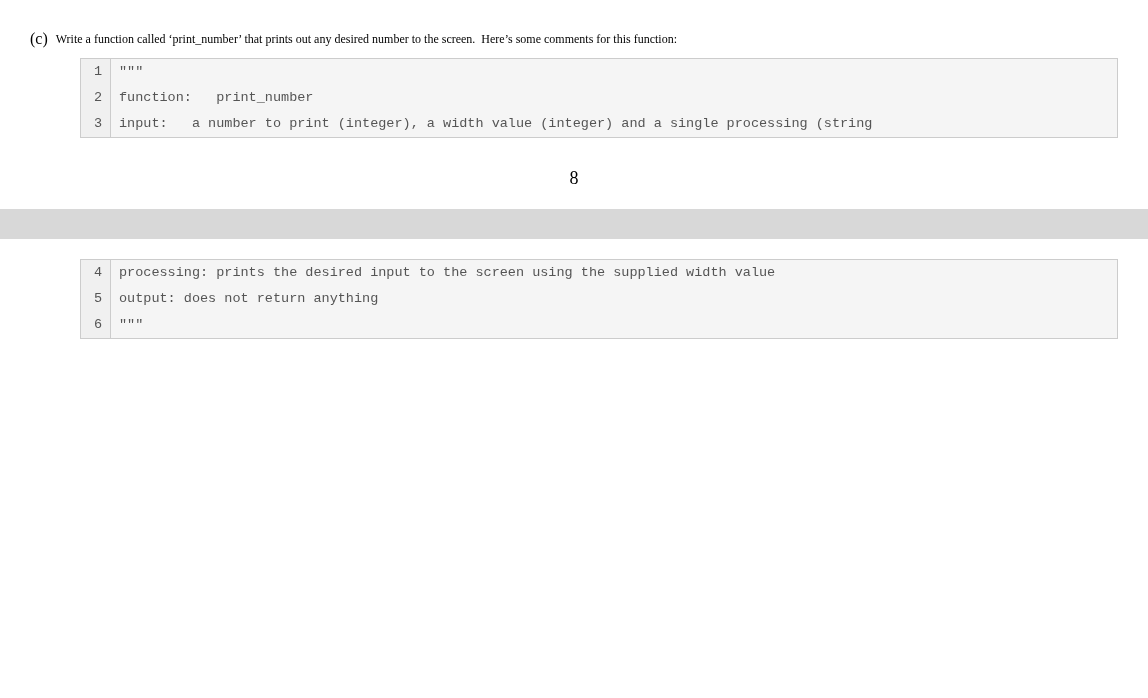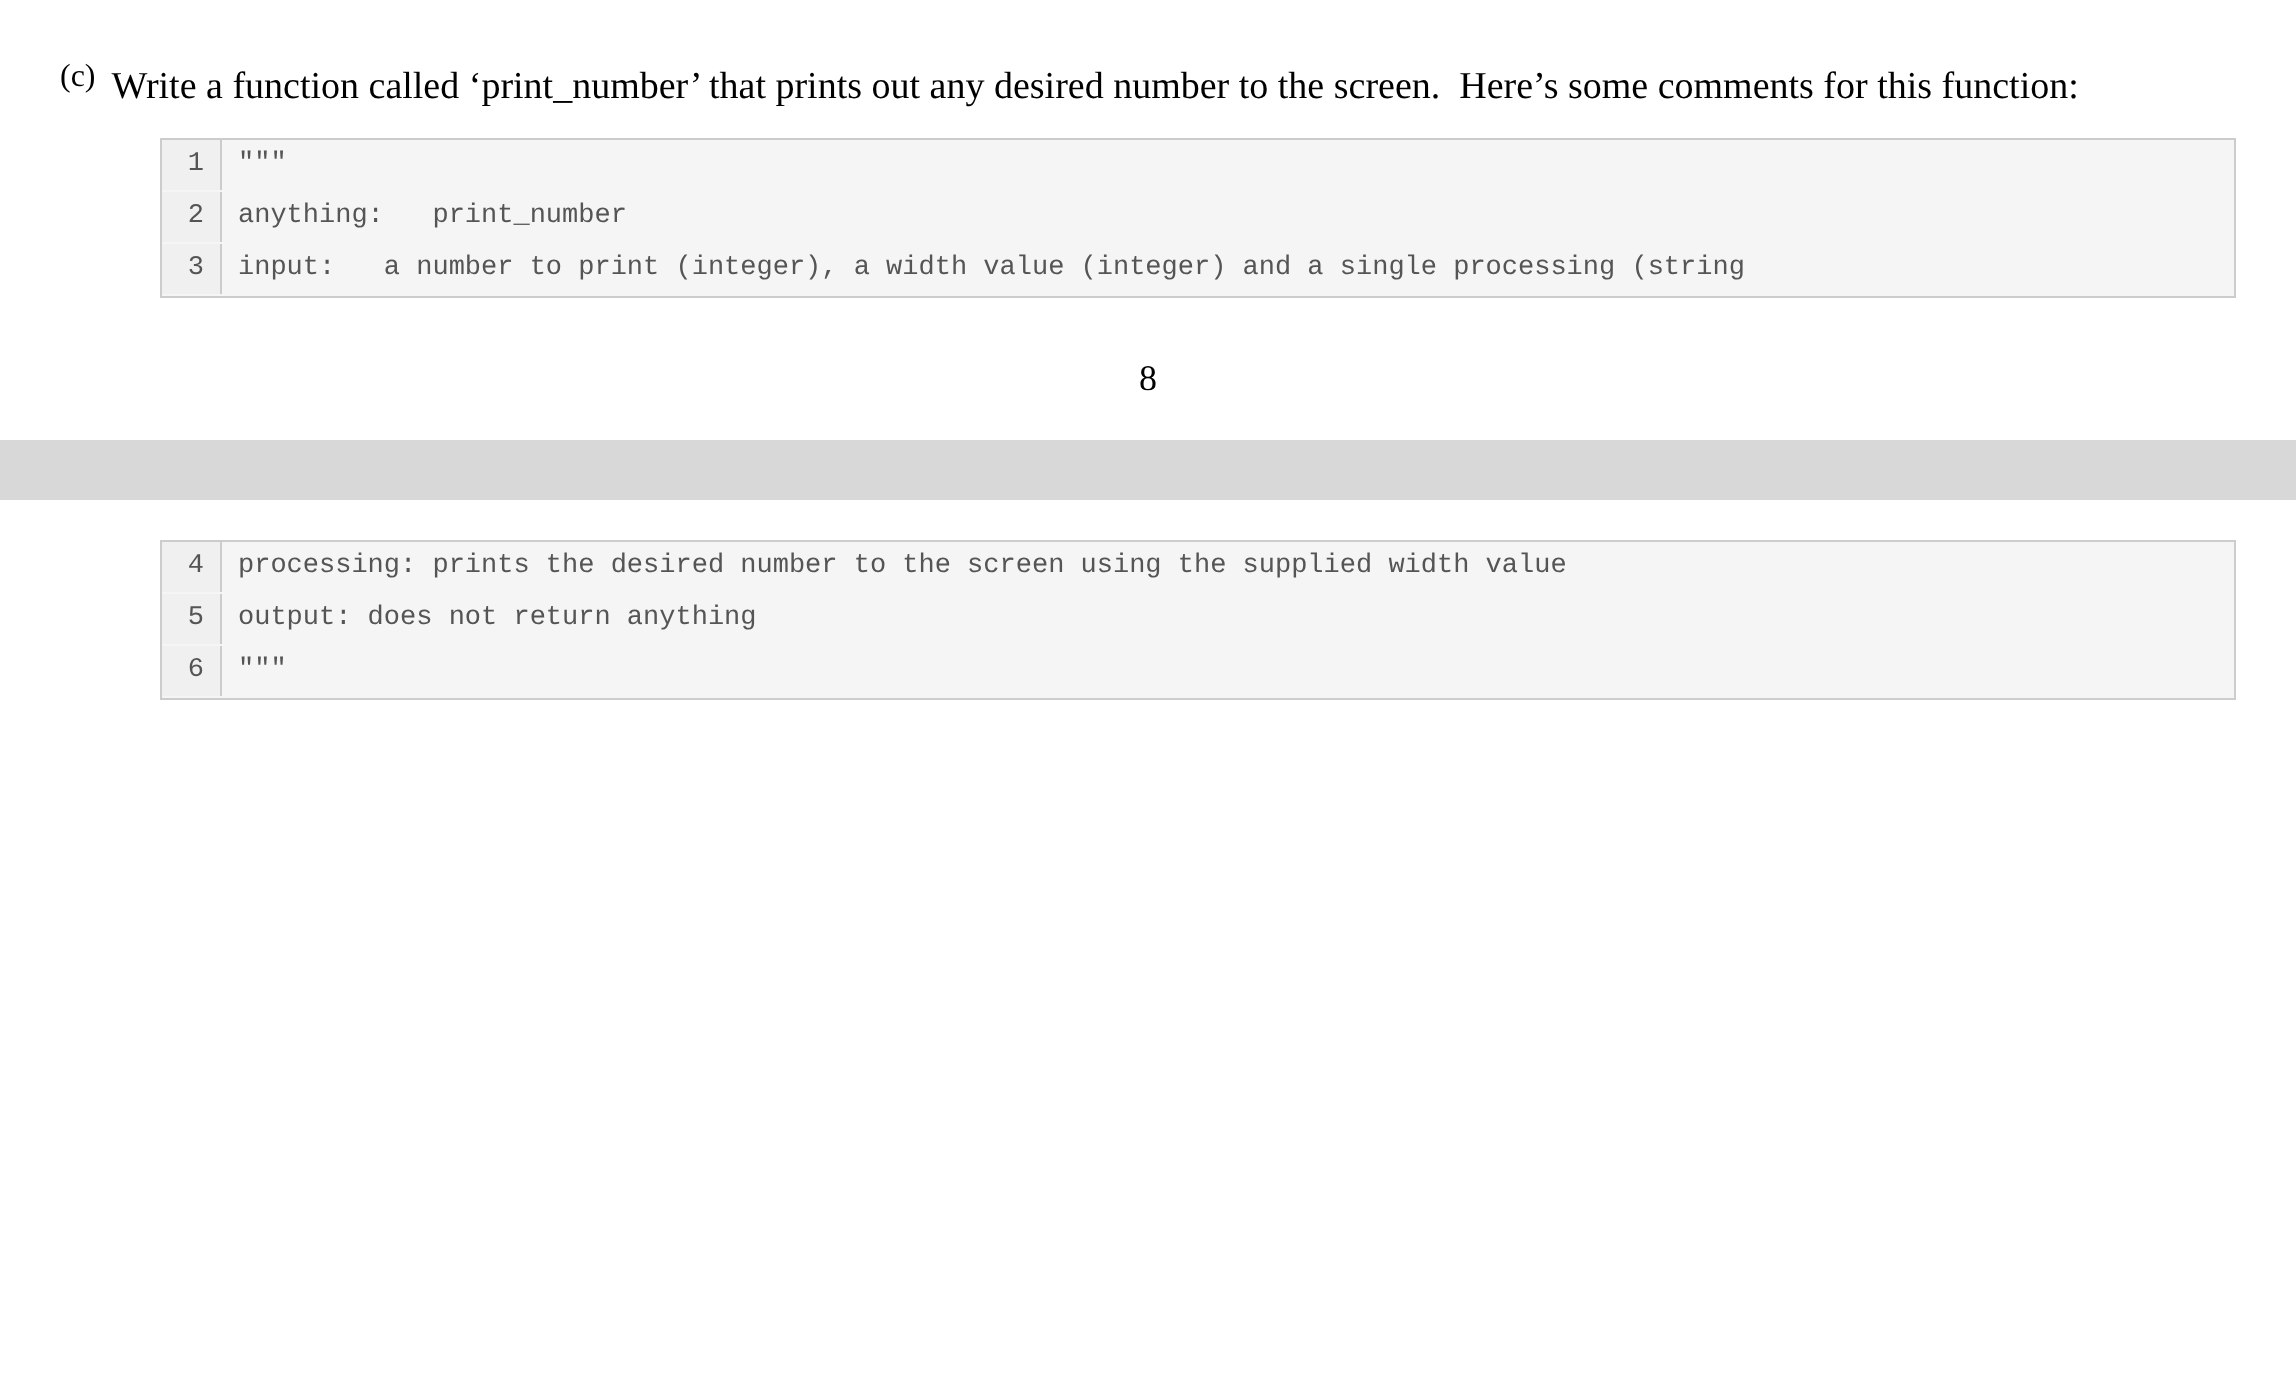--- a/index.html
+++ b/index.html
@@ -39,21 +39,21 @@
       gap: 8px;
       margin-bottom: 10px;
     }
 
     .question-label .label-letter {
       font-size: 16px;
       white-space: nowrap;
     }
 
     .question-text {
-      font-size: 19px;
+      font-size: 12px;
       line-height: 1.5;
     }
 
     .code-box-container {
       margin: 10px 0 0 50px;
       border: 1px solid #cccccc;
       background: #f5f5f5;
       overflow: hidden;
       position: relative;
     }
@@ -138,21 +138,21 @@
     <div class="code-box-container">
       <div class="code-box-inner">
 
         <div class="code-line">
           <span class="line-number">1</span>
           <span class="line-content">"""</span>
         </div>
 
         <div class="code-line">
           <span class="line-number">2</span>
-          <span class="line-content">anything:   print_number</span>
+          <span class="line-content">function:   print_number</span>
         </div>
 
         <div class="code-line">
           <span class="line-number">3</span>
           <span class="line-content">input:   a number to print (integer), a width value (integer) and a single processing (string</span>
         </div>
 
       </div>
     </div>
 
@@ -164,21 +164,21 @@
 
   <div class="divider-section"></div>
 
   <div class="bottom-section">
 
     <div class="bottom-code-box-container">
       <div class="code-box-inner">
 
         <div class="code-line">
           <span class="line-number">4</span>
-          <span class="line-content">processing: prints the desired number to the screen using the supplied width value</span>
+          <span class="line-content">processing: prints the desired input to the screen using the supplied width value</span>
         </div>
 
         <div class="code-line">
           <span class="line-number">5</span>
           <span class="line-content">output: does not return anything</span>
         </div>
 
         <div class="code-line">
           <span class="line-number">6</span>
           <span class="line-content">"""</span>

